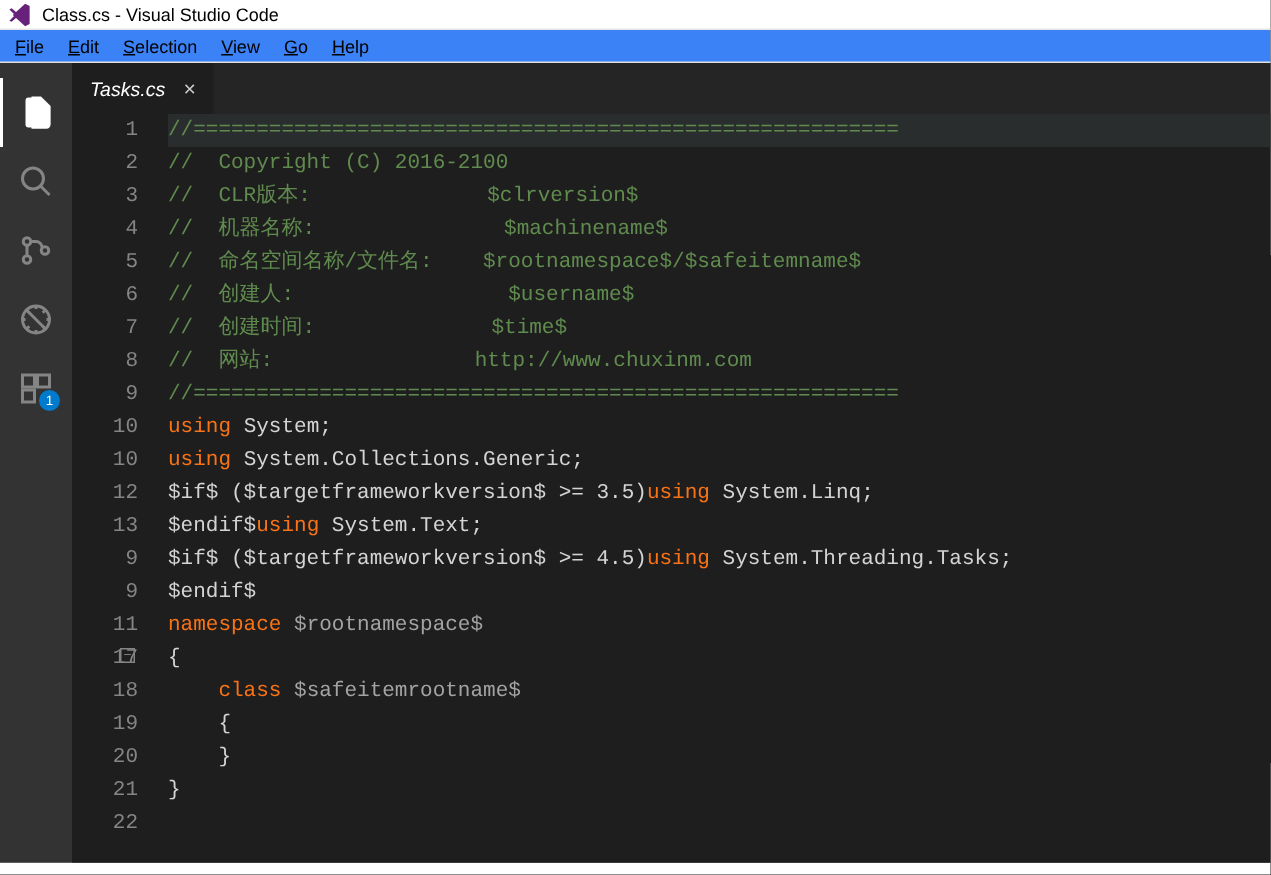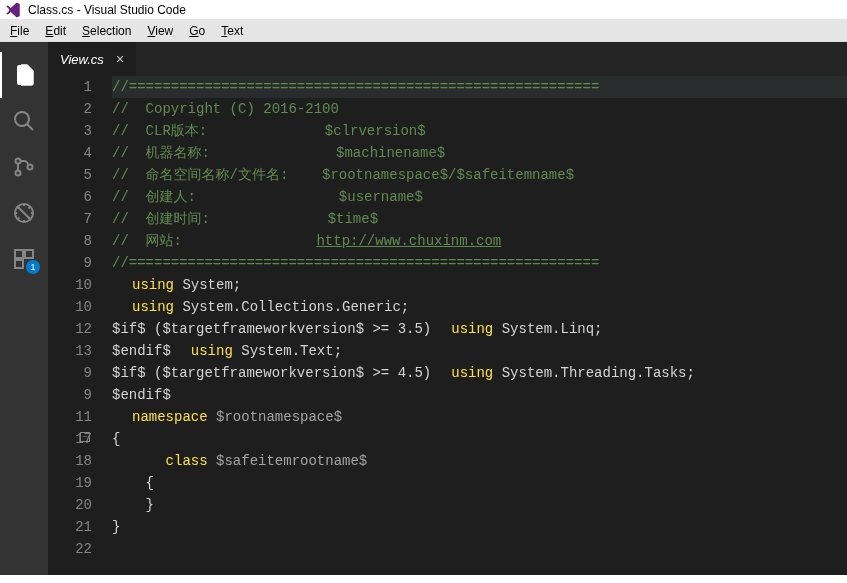--- a/index.html
+++ b/index.html
@@ -1,43 +1,43 @@
 <!DOCTYPE html>
 <html><head>
   <meta charset="utf-8">
   <style>
     * { margin: 0; padding: 0; box-sizing: border-box; }
     body { font-family: "Segoe UI", Tahoma, sans-serif; font-size: 13px; background: #fff; width: 847px; height: 583px; overflow: hidden; }
     .titlebar { display: flex; align-items: center; height: 20px; background: #fff; border-bottom: 1px solid #e5e5e5; padding-left: 4px; }
     .vs-logo { width: 18px; height: 18px; margin-right: 6px; display: flex; align-items: center; justify-content: center; }
     .titlebar-text { font-size: 12px; color: #000; }
-    .menubar { display: flex; align-items: center; height: 22px; background: #e5e5e5; border-bottom: 1px solid #e0e0e0; padding-left: 2px; }
+    .menubar { display: flex; align-items: center; height: 22px; background: #3b82f6; border-bottom: 1px solid #e0e0e0; padding-left: 2px; }
     .menubar-item { padding: 2px 8px; font-size: 12px; color: #000; cursor: default; }
     .menubar-item:first-letter { text-decoration: underline; }
     .workbench { display: flex; height: 533px; background: #1e1e1e; }
     .activitybar { width: 48px; background: #333333; display: flex; flex-direction: column; align-items: center; padding-top: 10px; }
     .activity-icon { width: 48px; height: 46px; display: flex; align-items: center; justify-content: center; cursor: pointer; color: #858585; position: relative; }
     .activity-icon.active { color: #fff; border-left: 2px solid #fff; }
     .activity-icon svg { width: 24px; height: 24px; }
     .badge { position: absolute; bottom: 8px; right: 8px; background: #007acc; color: #fff; font-size: 9px; min-width: 14px; height: 14px; border-radius: 10px; display: flex; align-items: center; justify-content: center; padding: 0 3px; }
     .editor-group { flex: 1; display: flex; flex-direction: column; background: #1e1e1e; }
     .tabs { display: flex; background: #252526; height: 34px; }
     .tab { display: flex; align-items: center; padding: 0 12px; background: #1e1e1e; color: #fff; font-size: 13px; border-right: 1px solid #252526; cursor: pointer; font-style: italic; }
     .tab-close { margin-left: 12px; color: #ccc; cursor: pointer; font-size: 14px; line-height: 1; }
     .editor { flex: 1; display: flex; font-family: Consolas, "Courier New", monospace; font-size: 14px; line-height: 22px; }
     .gutter { width: 60px; background: #1e1e1e; color: #858585; text-align: right; padding-right: 16px; user-select: none; }
     .gutter-line { height: 22px; position: relative; }
     .code { flex: 1; background: #1e1e1e; color: #d4d4d4; white-space: pre; padding-left: 4px; }
     .code-line { height: 22px; }
     .code-line.current { background: #2a2d2e; }
     .c-comment { color: #608b4e; }
-    .c-keyword { color: #fde047; margin-left: 20px; }
+    .c-keyword { color: #f97316; }
     .c-type { color: #a3a3a3; }
     .c-plain { color: #d4d4d4; text-align: right; }
-    .c-link { color: #608b4e; text-decoration: underline; }
+    .c-link { color: #608b4e; }
     .fold-marker { position: absolute; right: 2px; top: 4px; width: 10px; height: 10px; border: 1px solid #858585; display: flex; align-items: center; justify-content: center; font-size: 9px; line-height: 1; color: #858585; cursor: pointer; }
   </style>
 </head>
 <body>
 
 <div class="titlebar">
   <span class="vs-logo">
     <svg viewBox="0 0 24 24" fill="none">
         <path d="M17 2L6 12L17 22L21 20V4L17 2Z" fill="#68217A"></path>
         <path d="M3 7L8 12L3 17L5 18L12 12L5 6L3 7Z" fill="#68217A"></path>
@@ -45,21 +45,21 @@
   </span>
   <span class="titlebar-text">Class.cs - Visual Studio Code</span>
 </div>
 
 <div class="menubar">
   <span class="menubar-item">File</span>
   <span class="menubar-item">Edit</span>
   <span class="menubar-item">Selection</span>
   <span class="menubar-item">View</span>
   <span class="menubar-item">Go</span>
-  <span class="menubar-item">Text</span>
+  <span class="menubar-item">Help</span>
 </div>
 
 <div class="workbench">
   <div class="activitybar">
     <div class="activity-icon active">
       <svg viewBox="0 0 24 24" fill="currentColor">
           <path d="M14 2H6a2 2 0 00-2 2v16a2 2 0 002 2h12a2 2 0 002-2V8l-6-6z M14 3v5h5"></path>
           <path fill="none" stroke="currentColor" stroke-width="1.5" d="M8 2h6l6 6v12a2 2 0 01-2 2H8"></path>
         </svg>
     </div>
@@ -90,21 +90,21 @@
           <rect x="3" y="13" width="8" height="8"></rect>
           <rect x="13" y="3" width="8" height="8"></rect>
         </svg>
       <span class="badge">1</span>
     </div>
   </div>
 
   <div class="editor-group">
     <div class="tabs">
       <div class="tab">
-        <span>View.cs</span>
+        <span>Tasks.cs</span>
         <span class="tab-close">×</span>
       </div>
     </div>
     <div class="editor">
       <div class="gutter" id="gutter">
           <div class="gutter-line">1</div>
           <div class="gutter-line">2</div>
           <div class="gutter-line">3</div>
           <div class="gutter-line">4</div>
           <div class="gutter-line">5</div>

